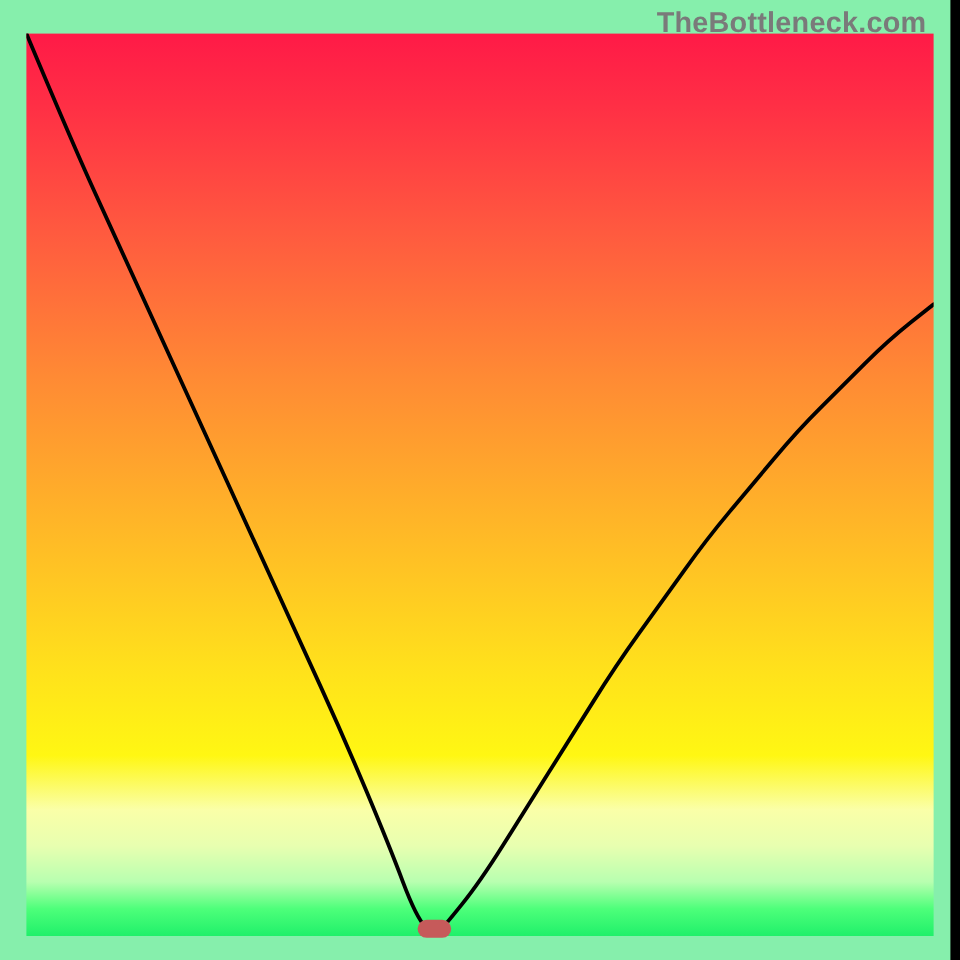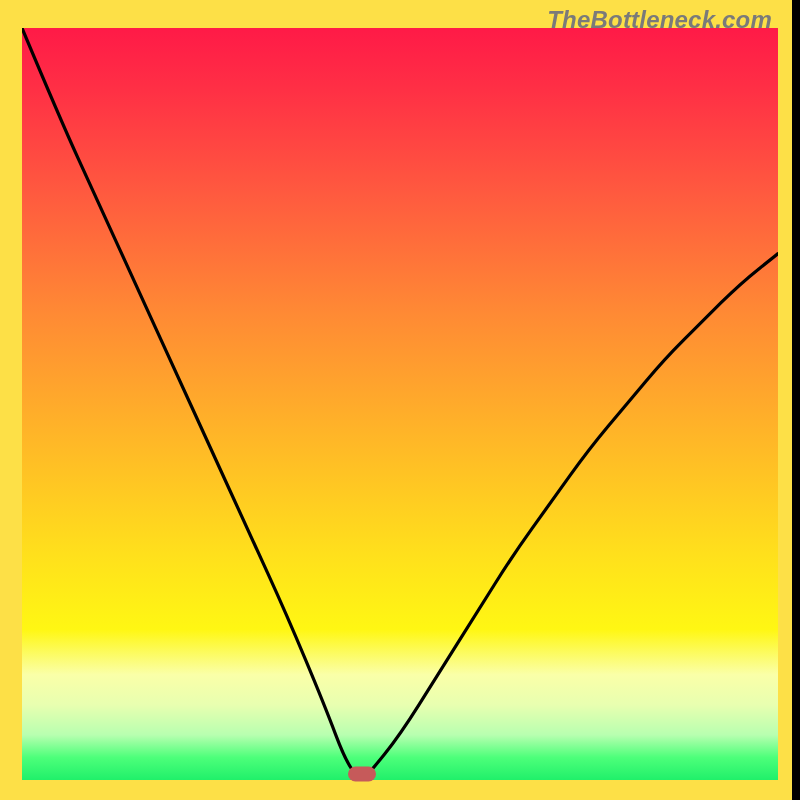--- a/index.html
+++ b/index.html
@@ -1,22 +1,21 @@
 <!DOCTYPE html>
 <html><head>
 <meta charset="utf-8">
 <style>
   * { margin: 0; padding: 0; box-sizing: border-box; }
   html, body { width: 800px; height: 800px; overflow: hidden; background: #000; }
   .outer {
     width: 792px;
     height: 800px;
-    background: #fde047;
+    background: #86efac;
     position: relative;
-    font-style: italic;
   }
   .watermark {
     position: absolute;
     top: 6px;
     right: 20px;
     font-family: Arial, Helvetica, sans-serif;
     font-size: 24px;
     font-weight: 600;
     color: #7a7a7a;
     letter-spacing: 0.2px;

